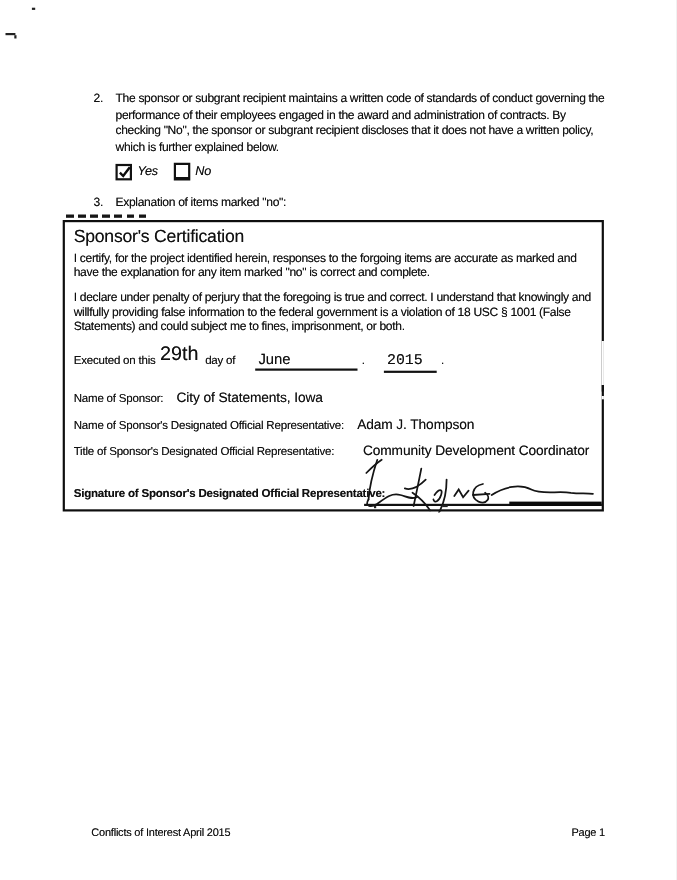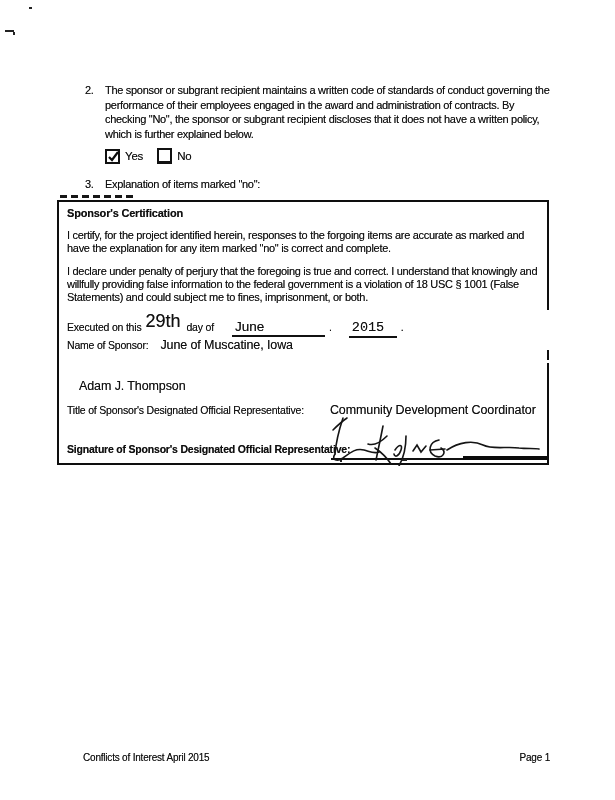--- a/index.html
+++ b/index.html
@@ -24,42 +24,42 @@
   .item .num{position:absolute;left:0;top:0;}
   .item .itxt{margin-left:20px;width:447px;text-align:left;}
   #item2{top:83px;}
   #item3{top:177px;}
 
   
   .cbrow{position:absolute;left:105px;top:148px;display:flex;align-items:center;font-size:11.5px;letter-spacing:-0.2px;}
   .cb{width:11px;height:11px;border:2px solid #111;display:inline-block;position:relative;background:#fff;}
   .cb.checked svg{position:absolute;left:-1px;top:-2px;}
   .cb.nb{border-bottom-width:3px;}
-  .cbl{margin:0 14px 0 5px;}
+  .cbl{margin:0 14px 0 5px;font-style:italic;}
 
   
   .certbox{position:absolute;left:57px;top:200px;width:488px;height:261px;border:2px solid #0e0e0e;}
   .bordergap{position:absolute;right:-2px;top:108px;width:2px;height:40px;background:#fff;}
   .borderdash1{position:absolute;right:-2px;top:148px;width:2px;height:6px;background:#111;}
   .borderdash2{position:absolute;right:-2px;top:158px;width:2px;height:3px;background:#fff;}
-  .cert-title{position:absolute;left:8px;top:5px;font-size:11px;font-weight:bold;letter-spacing:-0.2px;}
+  .cert-title{position:absolute;left:8px;top:5px;font-size:16px;font-weight:normal;letter-spacing:-0.2px;}
   .cert-par{position:absolute;left:8px;width:474px;font-size:11px;line-height:13.2px;letter-spacing:-0.3px;}
   #par1{top:27px;}
   #par2{top:63px;}
 
   .execrow{position:absolute;left:8px;top:113px;display:flex;align-items:baseline;white-space:nowrap;}
   .lbl{font-size:10.5px;letter-spacing:-0.2px;}
   .exec-day{font-size:18px;position:relative;top:-4px;margin:0 6px 0 4px;letter-spacing:0;}
   .fld{display:inline-block;border-bottom:2px solid #111;font-size:13.5px;letter-spacing:0;padding:0 0 1px 3px;}
   .fld.month{width:90px;margin-left:18px;}
   .fld.year{width:45px;margin-left:17px;font-family:Liberation Mono, monospace;}
   .dot{font-size:10.5px;margin-left:4px;}
 
   .frow{position:absolute;left:8px;display:flex;align-items:baseline;white-space:nowrap;}
-  #row-sponsor{top:136px;}
+  #row-sponsor{top:152px;}
   #row-repname{top:177px;}
   #row-reptitle{top:201px;}
   #row-signature{top:241px;}
   .val{font-size:12.5px;letter-spacing:-0.1px;margin-left:12px;}
   #row-reptitle .val{margin-left:26px;}
   .slbl{font-size:10.5px;font-weight:bold;letter-spacing:-0.2px;}
 
   .sigline{position:absolute;left:272px;top:256px;width:216px;height:2px;background:#111;}
   .sigline-thick{position:absolute;left:404px;top:254px;width:84px;height:4px;background:#0b0b0b;}
   .sigsvg{position:absolute;left:262px;top:214px;}
@@ -117,24 +117,25 @@
       <span class="exec-day">29th</span>
       <span class="lbl">day of</span>
       <span class="fld month">June</span>
       <span class="dot">.</span>
       <span class="fld year">2015</span>
       <span class="dot">.</span>
     </div>
 
     <div class="frow" id="row-sponsor">
       <span class="lbl">Name of Sponsor:</span>
-      <span class="val">June of Muscatine, Iowa</span>
+      <span class="val">City of Statements, Iowa</span>
     </div>
 
     <div class="frow" id="row-repname">
+      <span class="lbl">Name of Sponsor's Designated Official Representative:</span>
       <span class="val">Adam J. Thompson</span>
     </div>
 
     <div class="frow" id="row-signature">
       <span class="slbl">Signature of Sponsor's Designated Official Representative:</span>
     </div>
 
     <div class="frow" id="row-reptitle">
       <span class="lbl">Title of Sponsor's Designated Official Representative:</span>
       <span class="val">Community Development Coordinator</span>

